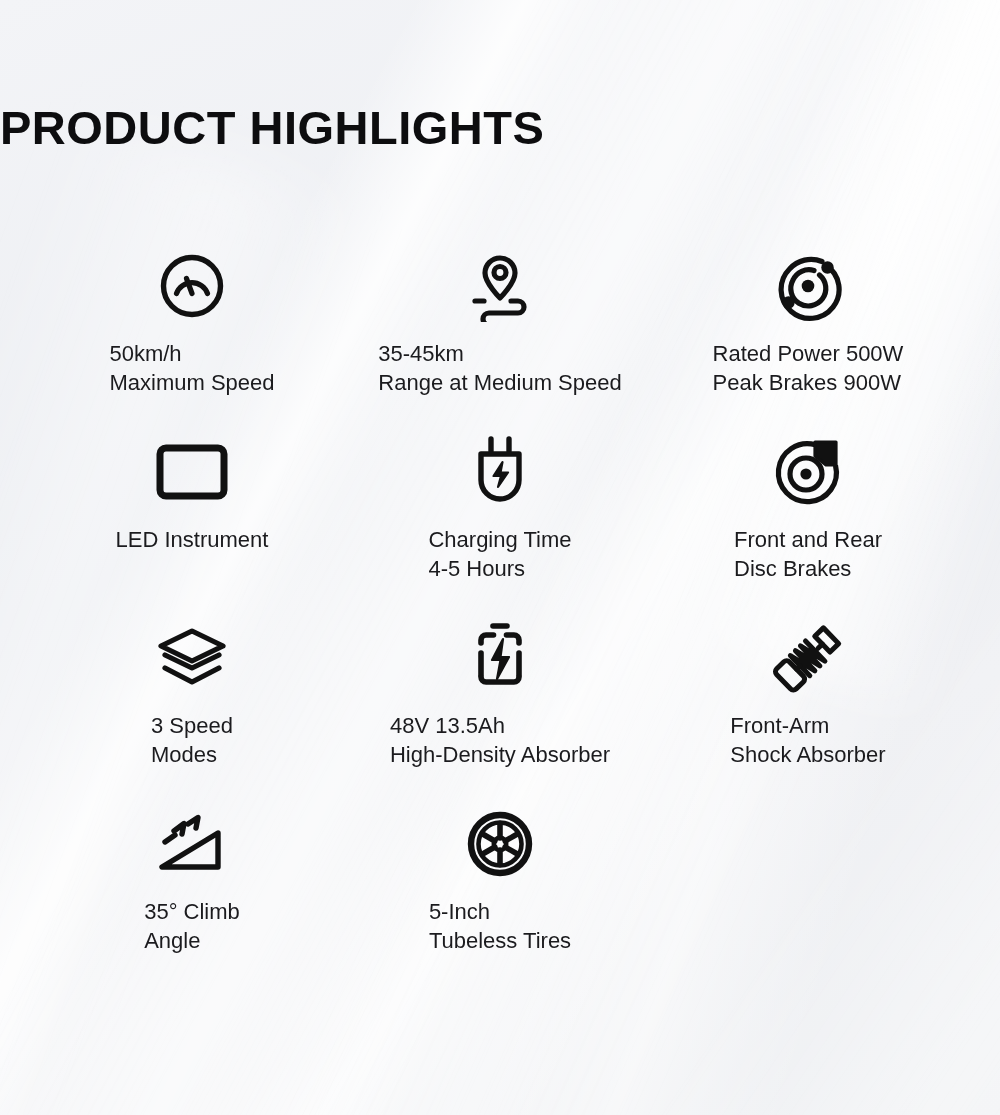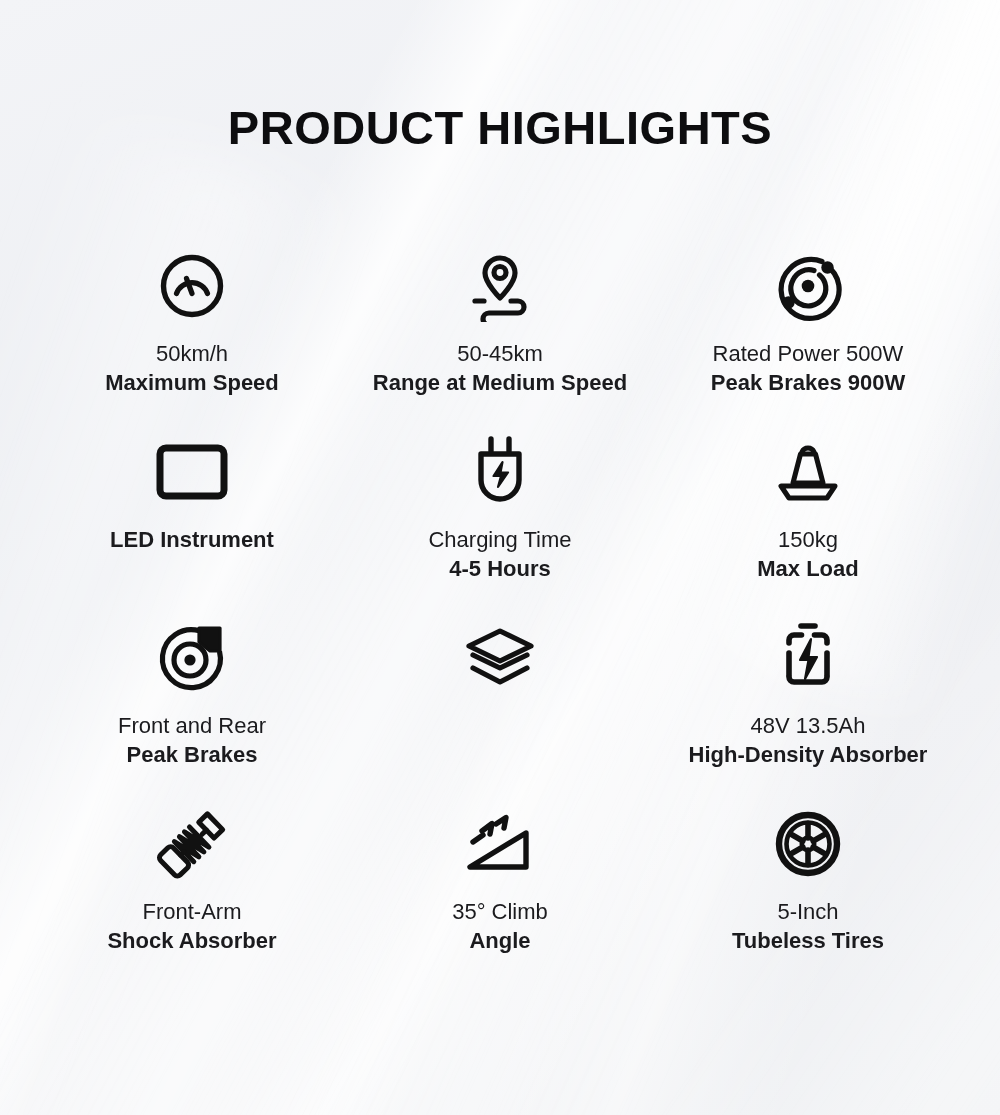--- a/index.html
+++ b/index.html
@@ -82,21 +82,21 @@
     filter: blur(18px);
   }
 
   .content {
     position: relative;
     z-index: 3;
     width: 1000px;
   }
 
   .title {
-    text-align: center;
+    text-align: left;
     font-size: 47px;
     font-weight: bold;
     letter-spacing: 0.5px;
     color: #0d0d0f;
     margin: 0;
     padding-top: 104px;
     line-height: 1;
     font-family: "Liberation Sans", sans-serif;
   }
 
@@ -123,30 +123,28 @@
     align-items: center;
     justify-content: center;
   }
 
   .icon-wrap svg {
     display: block;
   }
 
   .labels {
     margin-top: 16px;
-    text-align: center;
     font-size: 22px;
     line-height: 29px;
     color: #1b1b1e;
     font-family: "Liberation Sans", sans-serif;
     white-space: nowrap;
   }
   .labels .l2 {
     display: block;
-    font-weight: bold;
   }
 </style>
 </head>
 <body>
 
 <div class="page">
 
   <div class="sheen sheen-a"></div>
   <div class="sheen sheen-b"></div>
   <div class="sheen sheen-c"></div>
@@ -176,21 +174,21 @@
       <div class="cell">
         <div class="icon-wrap">
           <svg width="76" height="72" viewBox="0 0 76 72" fill="none" stroke="#111111" stroke-width="5.2" stroke-linecap="round" stroke-linejoin="round">
             <path d="M38 8 C29.7 8 23 14.7 23 23 C23 33 38 48 38 48 C38 48 53 33 53 23 C53 14.7 46.3 8 38 8 Z"></path>
             <circle cx="38" cy="22.5" r="6"></circle>
             <path d="M13 51 H22"></path>
             <path d="M49 51 H56 a6 6 0 0 1 0 12 H27 a6 6 0 0 0 0 12 H46"></path>
           </svg>
         </div>
         <div class="labels">
-          <span class="l1">50-45km</span>
+          <span class="l1">35-45km</span>
           <span class="l2">Range at Medium Speed</span>
         </div>
       </div>
 
       <div class="cell">
         <div class="icon-wrap">
           <svg width="72" height="72" viewBox="0 0 72 72" fill="none" stroke="#111111" stroke-width="5.2" stroke-linecap="round">
             <path d="M54.5 15.5 A29 29 0 1 1 17.5 19 A29 29 0 0 1 50 11.5"></path>
             <path d="M47.5 25 A17.5 17.5 0 1 1 21 30 A17.5 17.5 0 0 1 42 20.5"></path>
             <circle cx="36" cy="36" r="6.3" fill="#111111" stroke="none"></circle>
@@ -223,56 +221,47 @@
             <path d="M13 19 H51 V45 A19 19 0 0 1 32 64 A19 19 0 0 1 13 45 Z"></path>
             <path d="M34.5 27 L25.5 41 H33 L30 52 L40 37.5 H32.5 Z" fill="#111111" stroke="#111111" stroke-width="2.2"></path>
           </svg>
         </div>
         <div class="labels">
           <span class="l1">Charging Time</span>
           <span class="l2">4-5 Hours</span>
         </div>
       </div>
 
-      <div class="cell">
-        <div class="icon-wrap">
-          <svg width="74" height="72" viewBox="0 0 74 72" fill="none" stroke="#111111" stroke-width="5" stroke-linecap="round" stroke-linejoin="round">
-            <path d="M31 16 a6.5 6.5 0 0 1 12 0"></path>
-            <path d="M29.5 18 H44.5 L52 47 H22 Z"></path>
-            <path d="M10 50 H64 L56 62 H18 Z"></path>
-          </svg>
-        </div>
-        <div class="labels">
-          <span class="l1">150kg</span>
-          <span class="l2">Max Load</span>
-        </div>
-      </div>
 
       <div class="cell">
         <div class="icon-wrap">
           <svg width="72" height="72" viewBox="0 0 72 72" fill="none" stroke="#111111" stroke-width="5.2">
             <path d="M43.5 8.8 A29 29 0 1 0 63.5 29.5"></path>
             <circle cx="34" cy="38" r="16"></circle>
             <circle cx="34" cy="38" r="5.6" fill="#111111" stroke="none"></circle>
             <path d="M43 6 H64 V29 H54 L43 20 Z" fill="#111111" stroke="#111111" stroke-width="3.2" stroke-linejoin="round"></path>
           </svg>
         </div>
         <div class="labels">
           <span class="l1">Front and Rear</span>
-          <span class="l2">Peak Brakes</span>
+          <span class="l2">Disc Brakes</span>
         </div>
       </div>
 
       <div class="cell">
         <div class="icon-wrap">
           <svg width="78" height="66" viewBox="0 0 78 66" fill="none" stroke="#111111" stroke-width="5.2" stroke-linejoin="round" stroke-linecap="round">
             <path d="M39 6 L70 21 L39 36 L8 21 Z"></path>
             <path d="M12 30 L39 43 L66 30"></path>
             <path d="M12 43 L39 57 L66 43"></path>
           </svg>
+        </div>
+        <div class="labels">
+          <span class="l1">3 Speed</span>
+          <span class="l2">Modes</span>
         </div>
       </div>
 
       <div class="cell">
         <div class="icon-wrap">
           <svg width="58" height="74" viewBox="0 0 58 74" fill="none" stroke="#111111" stroke-width="5.6" stroke-linecap="round" stroke-linejoin="round">
             <path d="M22 5 H36"></path>
             <path d="M22.5 14 H15 a5 5 0 0 0 -5 5 V22"></path>
             <path d="M35.5 14 H43 a5 5 0 0 1 5 5 V22"></path>
             <path d="M10 32 V54"></path>

